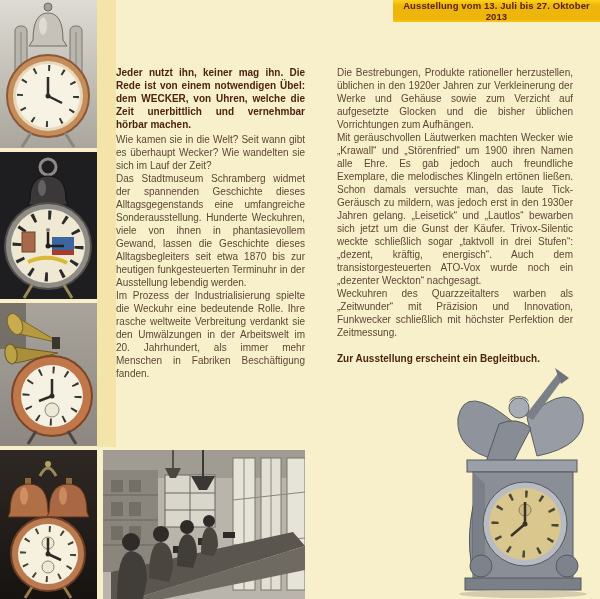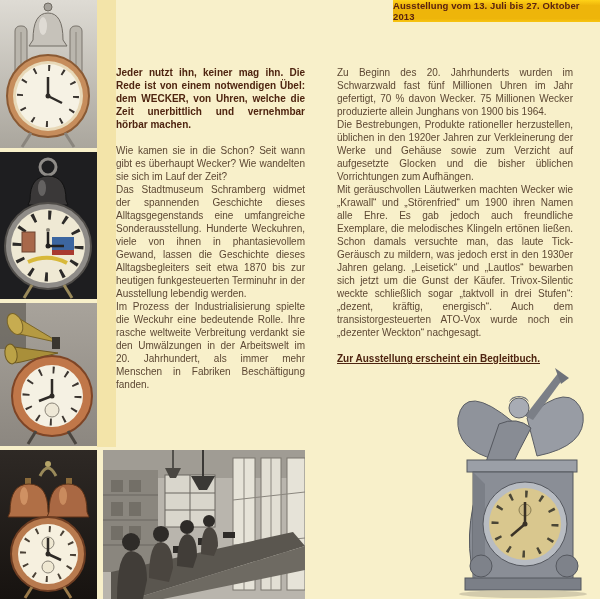--- a/index.html
+++ b/index.html
@@ -7,38 +7,38 @@
     position:relative;width:600px;height:599px;overflow:hidden;
     background:var(--background,#f8f0ca);
     font-family:"Liberation Sans",sans-serif;
   }
   .side-stripe{position:absolute;left:97px;top:0;width:19px;height:447px;background:#f3e4a9;}
   .banner{
     position:absolute;left:393px;top:0;width:207px;height:22px;
     background:linear-gradient(180deg,#ffd218,var(--banner-gold,#eeb50a) 25%,var(--banner-gold,#eeb50a) 85%,#f8c510);
     display:flex;align-items:center;justify-content:center;
   }
-  .banner span{font-size:9.5px;font-weight:bold;color:var(--banner-text,#5a2310);letter-spacing:.1px;}
+  .banner span{font-size:9.5px;font-weight:bold;color:var(--banner-text,#5a2310);letter-spacing:.1px;text-align:center;}
   .photo{position:absolute;left:0;width:97px;overflow:hidden;}
   .photo svg,.imgbox svg{display:block;width:100%;height:100%;}
   .p1{top:0;height:148px;}
   .p2{top:152px;height:147px;}
   .p3{top:303px;height:143px;}
   .p4{top:450px;height:149px;}
   .factory{position:absolute;left:103px;top:450px;width:202px;height:149px;}
   .statue{position:absolute;left:437px;top:366px;width:163px;height:233px;}
   .col{
     position:absolute;top:66px;font-size:10px;line-height:13px;
     color:var(--body-text,#5c4733);text-align:justify;overflow-wrap:break-word;hyphens:auto;
   }
   .middle{left:116px;width:189px;}
   .right{left:337px;width:237px;}
   .col p{margin:0;}
-  p.intro{font-weight:bold;color:var(--heading-text,#4e2410);margin:0 0 13px 0;}
-  p.closing{font-weight:bold;color:var(--heading-text,#4e2410);margin-top:13px;text-decoration:underline;}
+  p.intro{font-weight:bold;color:var(--heading-text,#4e2410);margin:0 0 2px 0;}
+  p.closing{font-weight:bold;color:var(--heading-text,#4e2410);margin-top:13px;}
   .push{float:right;width:1px;height:312px;}
   .wrapblock{float:right;clear:right;width:122px;height:287px;}
 </style>
 </head>
 <body>
 
 <div class="page">
 
   <div class="side-stripe"></div>
 
@@ -219,27 +219,27 @@
       <circle cx="88" cy="158" r="2.5" fill="#3a3226"></circle>
       <circle cx="44" cy="200" r="11" fill="#7e828a" stroke="#55585f"></circle>
       <circle cx="130" cy="200" r="11" fill="#7e828a" stroke="#55585f"></circle>
       <rect x="28" y="212" width="116" height="12" fill="#7b7f87" stroke="#55585f"></rect>
       <ellipse cx="86" cy="228" rx="64" ry="4" fill="#c9c2a4" opacity="0.8"></ellipse>
     </svg>
   </div>
 
   <div class="col middle">
     <p class="intro">Jeder nutzt ihn, keiner mag ihn. Die Rede ist von einem notwendigen Übel: dem WECKER, von Uhren, welche die Zeit unerbittlich und vernehmbar hörbar machen.</p>
-    <p>Wie kamen sie in die Schon? Seit wann gibt es überhaupt Wecker? Wie wandelten sie sich im Lauf der Zeit?</p>
+    <p>Wie kamen sie in die Welt? Seit wann gibt es überhaupt Wecker? Wie wandelten sie sich im Lauf der Zeit?</p>
     <p>Das Stadtmuseum Schramberg widmet der spannenden Geschichte dieses Alltagsgegenstands eine umfangreiche Sonderausstellung. Hunderte Weckuhren, viele von ihnen in phantasievollem Gewand, lassen die Geschichte dieses Alltagsbegleiters seit etwa 1870 bis zur heutigen funkgesteuerten Terminuhr in der Ausstellung lebendig werden.</p>
     <p>Im Prozess der Industrialisierung spielte die Weckuhr eine bedeutende Rolle. Ihre rasche weltweite Verbreitung verdankt sie den Umwälzungen in der Arbeitswelt im 20. Jahrhundert, als immer mehr Menschen in Fabriken Beschäftigung fanden.</p>
   </div>
 
   <div class="col right">
     <div class="push"></div>
     <div class="wrapblock"></div>
-    <p>Zu Beginn des 20. Jahrhunderts wurden im Schwarzwald fast fünf Millionen Uhren im Jahr gefertigt, 70 % davon Wecker. 75 Millionen Wecker produzierte allein Junghans von 1900 bis 1964.</p>
     <p>Die Bestrebungen, Produkte rationeller herzustellen, üblichen in den 1920er Jahren zur Verkleinerung der Werke und Gehäuse sowie zum Verzicht auf aufgesetzte Glocken und die bisher üblichen Vorrichtungen zum Aufhängen.</p>
     <p>Mit geräuschvollen Läutwerken machten Wecker wie „Krawall“ und „Störenfried“ um 1900 ihren Namen alle Ehre. Es gab jedoch auch freundliche Exemplare, die melodisches Klingeln ertönen ließen. Schon damals versuchte man, das laute Tick-Geräusch zu mildern, was jedoch erst in den 1930er Jahren gelang. „Leisetick“ und „Lautlos“ bewarben sich jetzt um die Gunst der Käufer. Trivox-Silentic weckte schließlich sogar „taktvoll in drei Stufen“: „dezent, kräftig, energisch“. Auch dem transistorgesteuerten ATO-Vox wurde noch ein „dezenter Weckton“ nachgesagt.</p>
+    <p>Weckuhren des Quarzzeitalters warben als „Zeitwunder“ mit Präzision und Innovation, Funkwecker schließlich mit höchster Perfektion der Zeitmessung.</p>
     <p class="closing">Zur Ausstellung erscheint ein Begleitbuch.</p>
   </div>
 
 </div>
 
 </body></html>

